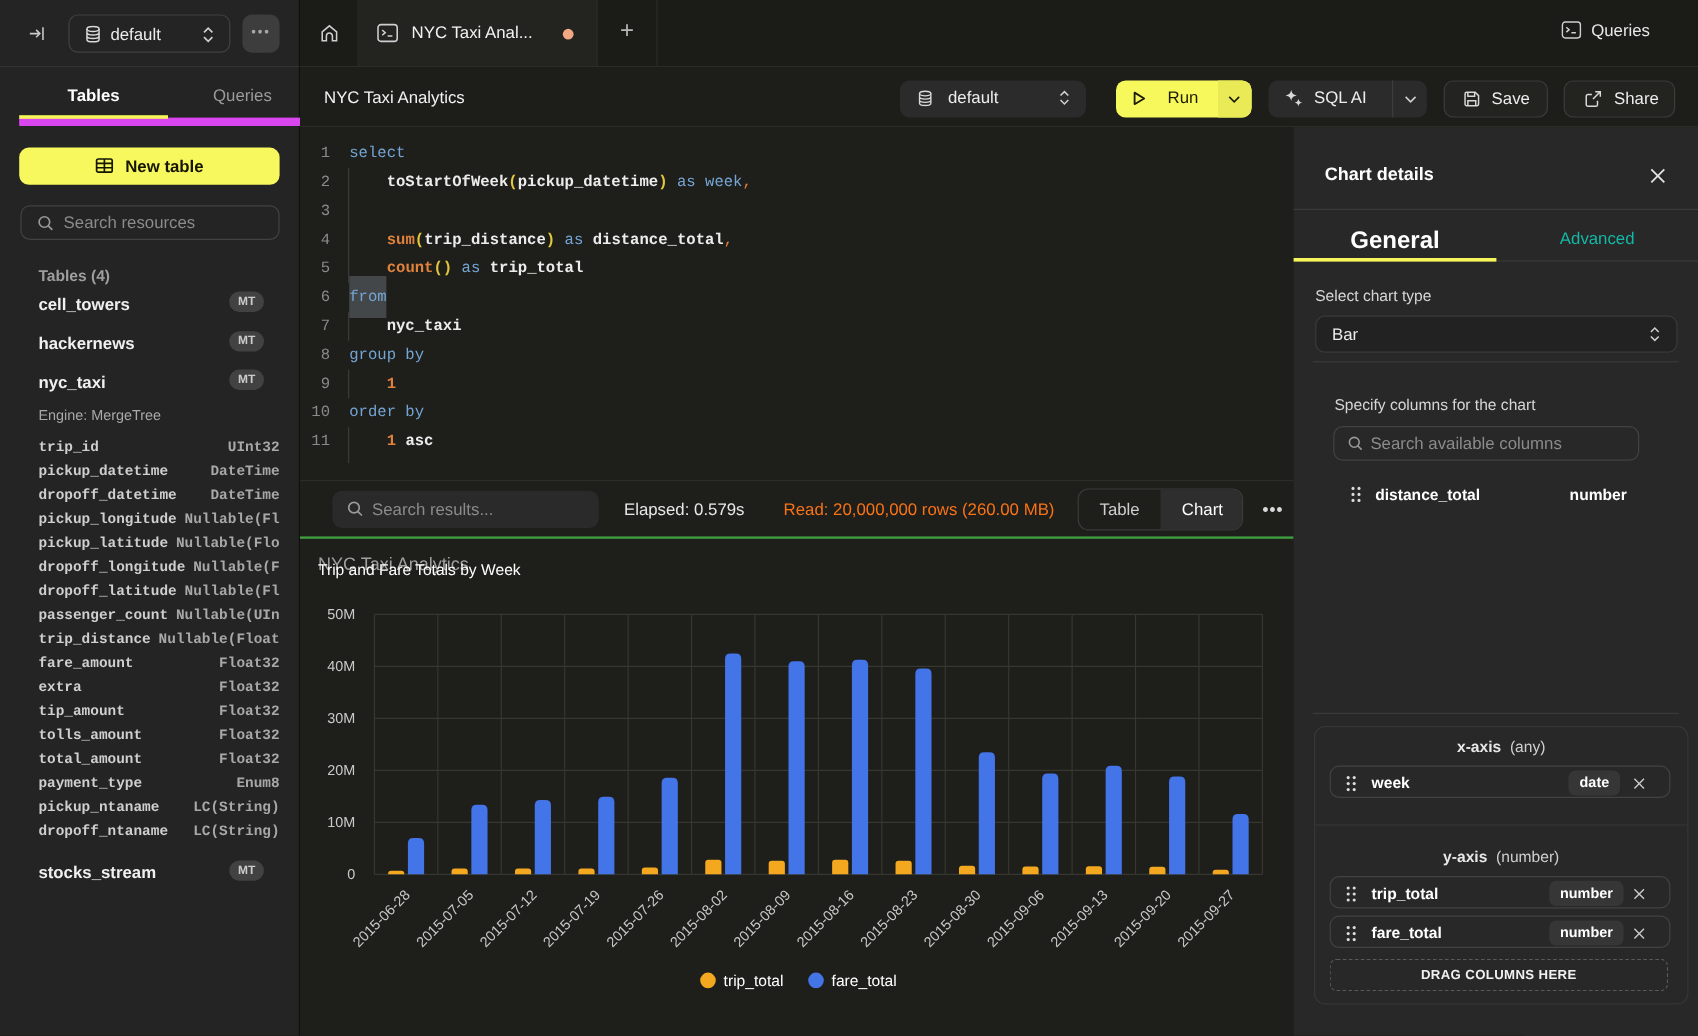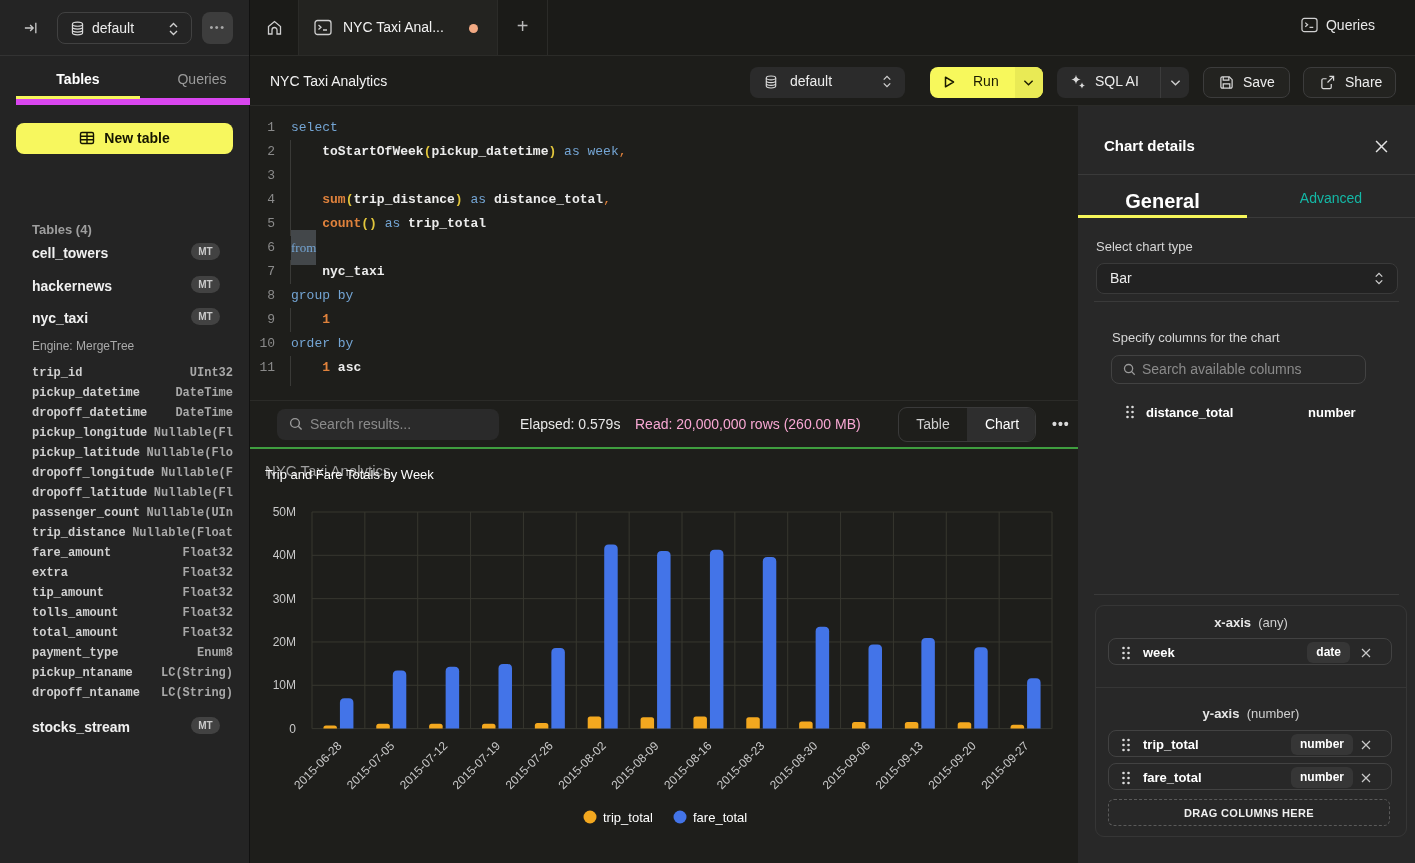--- a/index.html
+++ b/index.html
@@ -47,29 +47,29 @@
 
 
 #editor { position:absolute; left:250px; top:106px; width:828px; height:294px; background:#1e1e1b; font-family:"Liberation Mono",monospace; font-size:13px; line-height:24px; }
 .lnum { position:absolute; width:25px; text-align:right; color:#8a8a8a; }
 .code { position:absolute; left:41px; white-space:pre; color:#ececec; font-weight:700; }
 .kw { color:#74a5d4; font-weight:400; }
 .fn { color:#e0823c; }
 .pr { color:#e2c63c; }
 .num { color:#e0823c; }
 .cm { color:#e0823c; font-weight:400; }
-.hl { background:#43474a; padding:10px 0;font-family:Liberation Serif, serif; }
+.hl { background:#43474a; padding:10px 0; }
 .guide { position:absolute; width:1px; background:#3a3a37; left:40px; }
 
 
 #resbar { position:absolute; left:250px; top:400px; width:828px; height:47px; background:#1e1e1b; border-top:1px solid #2b2b28; }
 .res-search { position:absolute; left:27px; top:8px; width:222px; height:31px; background:#2a2a2a; border-radius:8px; color:#8b8b8b; font-size:14px; line-height:31px; }
 .res-search span { margin-left:33px; }
 .elapsed { position:absolute; left:270px; top:15px; color:#e8e8e8; font-size:14px; }
-.readrows { position:absolute; left:385px; top:15px; color:#f9a8d4; font-size:14px; }
+.readrows { position:absolute; left:403px; top:15px; color:#f97316; font-size:14px; }
 .seg { position:absolute; left:648px; top:6px; width:138px; height:35px; border:1px solid #3a3a3a; border-radius:9px; overflow:hidden; }
 .seg .s1 { position:absolute; left:0; top:0; width:68px; height:100%; color:#cfcfcf; text-align:center; line-height:33px; font-size:14px; }
 .seg .s2 { position:absolute; left:68px; top:0; width:70px; height:100%; background:#2e2e2e; color:#fff; text-align:center; line-height:33px; font-size:14px; }
 .res-dots { position:absolute; left:802px; top:15px; color:#d9d9d9; font-size:14px; letter-spacing:1px; font-weight:700; }
 
 
 #chart { position:absolute; left:250px; top:447px; width:828px; height:416px; background:#1e1e1b; border-top:2px solid #3f9e3f; }
 #chart .ct1 { position:absolute; left:15px; top:13px; color:#a0a0a0; font-size:15px; }
 #chart .ct2 { position:absolute; left:15px; top:18px; color:#ffffff; font-size:13px; font-weight:400; }
 
@@ -118,20 +118,27 @@
   </div>
   <div id="sb-tabs">
     <div class="t1">Tables</div>
     <div class="t2">Queries</div>
     <div class="underline"></div>
   </div>
   <div class="newtable"><svg style="vertical-align:-3px;margin-right:9px" width="16" height="16" viewBox="0 0 16 16" fill="none" stroke="#151500" stroke-width="1.4">
         <rect x="1.5" y="2.5" width="13" height="11" rx="1.5"></rect>
         <path d="M1.5 6.2 H14.5 M1.5 9.8 H14.5 M8 2.5 V13.5"></path>
       </svg>New table</div>
+  <div class="sb-search">
+    <svg style="position:absolute;left:13px;top:7px" width="14" height="14" viewBox="0 0 14 14" fill="none" stroke="#9a9a9a" stroke-width="1.4">
+        <circle cx="6" cy="6" r="4.4"></circle>
+        <path d="M9.3 9.3 L12.6 12.6"></path>
+      </svg>
+    <span>Search resources</span>
+  </div>
   <div class="sb-cap">Tables (4)</div>
   <div class="tbl-row" style="top:245px">cell_towers<span class="mt">MT</span></div>
   <div class="tbl-row" style="top:278px">hackernews<span class="mt">MT</span></div>
   <div class="tbl-row" style="top:310px">nyc_taxi<span class="mt">MT</span></div>
   <div class="engine">Engine: MergeTree</div>
   <div id="cols">
       <div class="col-row" style="top:366px">trip_id<span class="typ">UInt32</span></div>
       <div class="col-row" style="top:386px">pickup_datetime<span class="typ">DateTime</span></div>
       <div class="col-row" style="top:406px">dropoff_datetime<span class="typ">DateTime</span></div>
       <div class="col-row" style="top:426px">pickup_longitude<span class="typ">Nullable(Fl</span></div>

